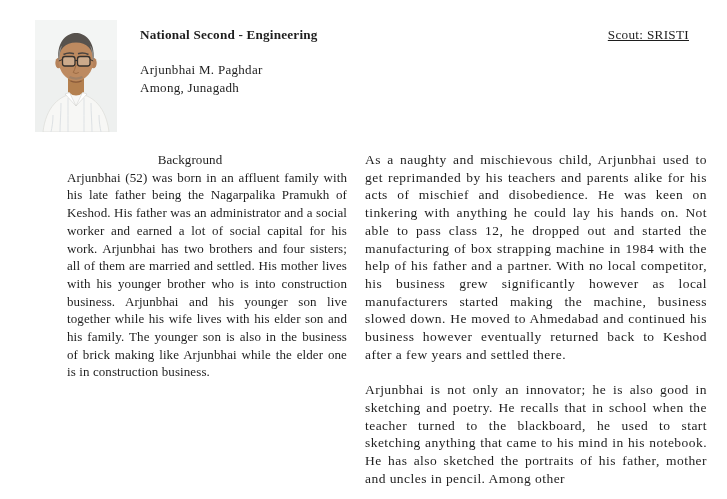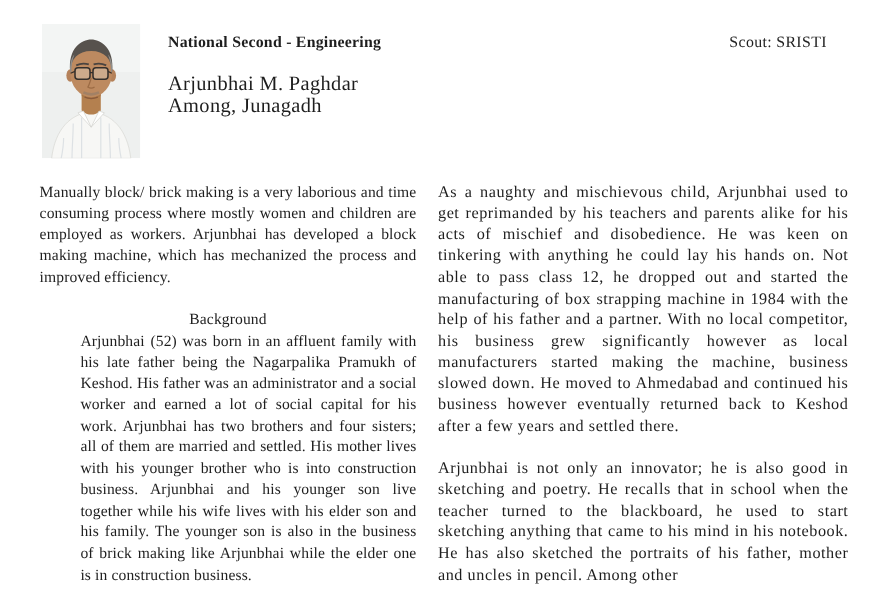--- a/index.html
+++ b/index.html
@@ -18,26 +18,26 @@
   }
 
   .header-text { position: absolute; left: 140px; top: 27px; }
   .award-title, .innovation-title {
     font-weight: bold; font-size: 13.2px; line-height: 16px;
     letter-spacing: 0.2px;
   }
   .award-title { margin-bottom: 18px; }
   .innovation-title { margin-bottom: 17px; }
   .innovator-name, .innovator-location {
-    font-size: 17px; line-height: 18px; letter-spacing: 0.3px;
+    font-size: 13px; line-height: 18px; letter-spacing: 0.3px;
   }
 
   .scout {
     position: absolute; top: 27px; right: 38px;
-    font-size: 13.2px; line-height: 16px; letter-spacing: 0.3px;
+    font-size: 13.2px; line-height: 16px; letter-spacing: 0.3px; text-decoration: underline;
   }
 
   .columns {
     position: absolute; left: 33px; top: 151px;
     display: flex; gap: 18px; align-items: flex-start;
   }
   .col p, .col .bg-heading {
     margin: 0 0 17.7px 0;
     text-align: justify;
     line-height: 17.7px;
@@ -102,21 +102,20 @@
   <div class="header-text">
     <div class="award-title">National Second - Engineering</div>
     <div class="innovator-name">Arjunbhai M. Paghdar</div>
     <div class="innovator-location">Among, Junagadh</div>
   </div>
 
   <div class="scout">Scout: SRISTI</div>
 
   <div class="columns">
     <section class="col col-left">
-      <p>Manually block/ brick making is a very laborious and time consuming process where mostly women and children are employed as workers. Arjunbhai has developed a block making machine, which has mechanized the process and improved efficiency.</p>
       <div class="bg-heading">Background</div>
       <p class="bg-body">Arjunbhai (52) was born in an affluent family with his late father being the Nagarpalika Pramukh of Keshod. His father was an administrator and a social worker and earned a lot of social capital for his work. Arjunbhai has two brothers and four sisters; all of them are married and settled. His mother lives with his younger brother who is into construction business. Arjunbhai and his younger son live together while his wife lives with his elder son and his family. The younger son is also in the business of brick making like Arjunbhai while the elder one is in construction business.</p>
     </section>
     <section class="col col-right">
       <p>As a naughty and mischievous child, Arjunbhai used to get reprimanded by his teachers and parents alike for his acts of mischief and disobedience. He was keen on tinkering with anything he could lay his hands on. Not able to pass class 12, he dropped out and started the manufacturing of box strapping machine in 1984 with the help of his father and a partner. With no local competitor, his business grew significantly however as local manufacturers started making the machine, business slowed down. He moved to Ahmedabad and continued his business however eventually returned back to Keshod after a few years and settled there.</p>
       <p>Arjunbhai is not only an innovator; he is also good in sketching and poetry. He recalls that in school when the teacher turned to the blackboard, he used to start sketching anything that came to his mind in his notebook. He has also sketched the portraits of his father, mother and uncles in pencil. Among other</p>
     </section>
   </div>
 
 </div>

